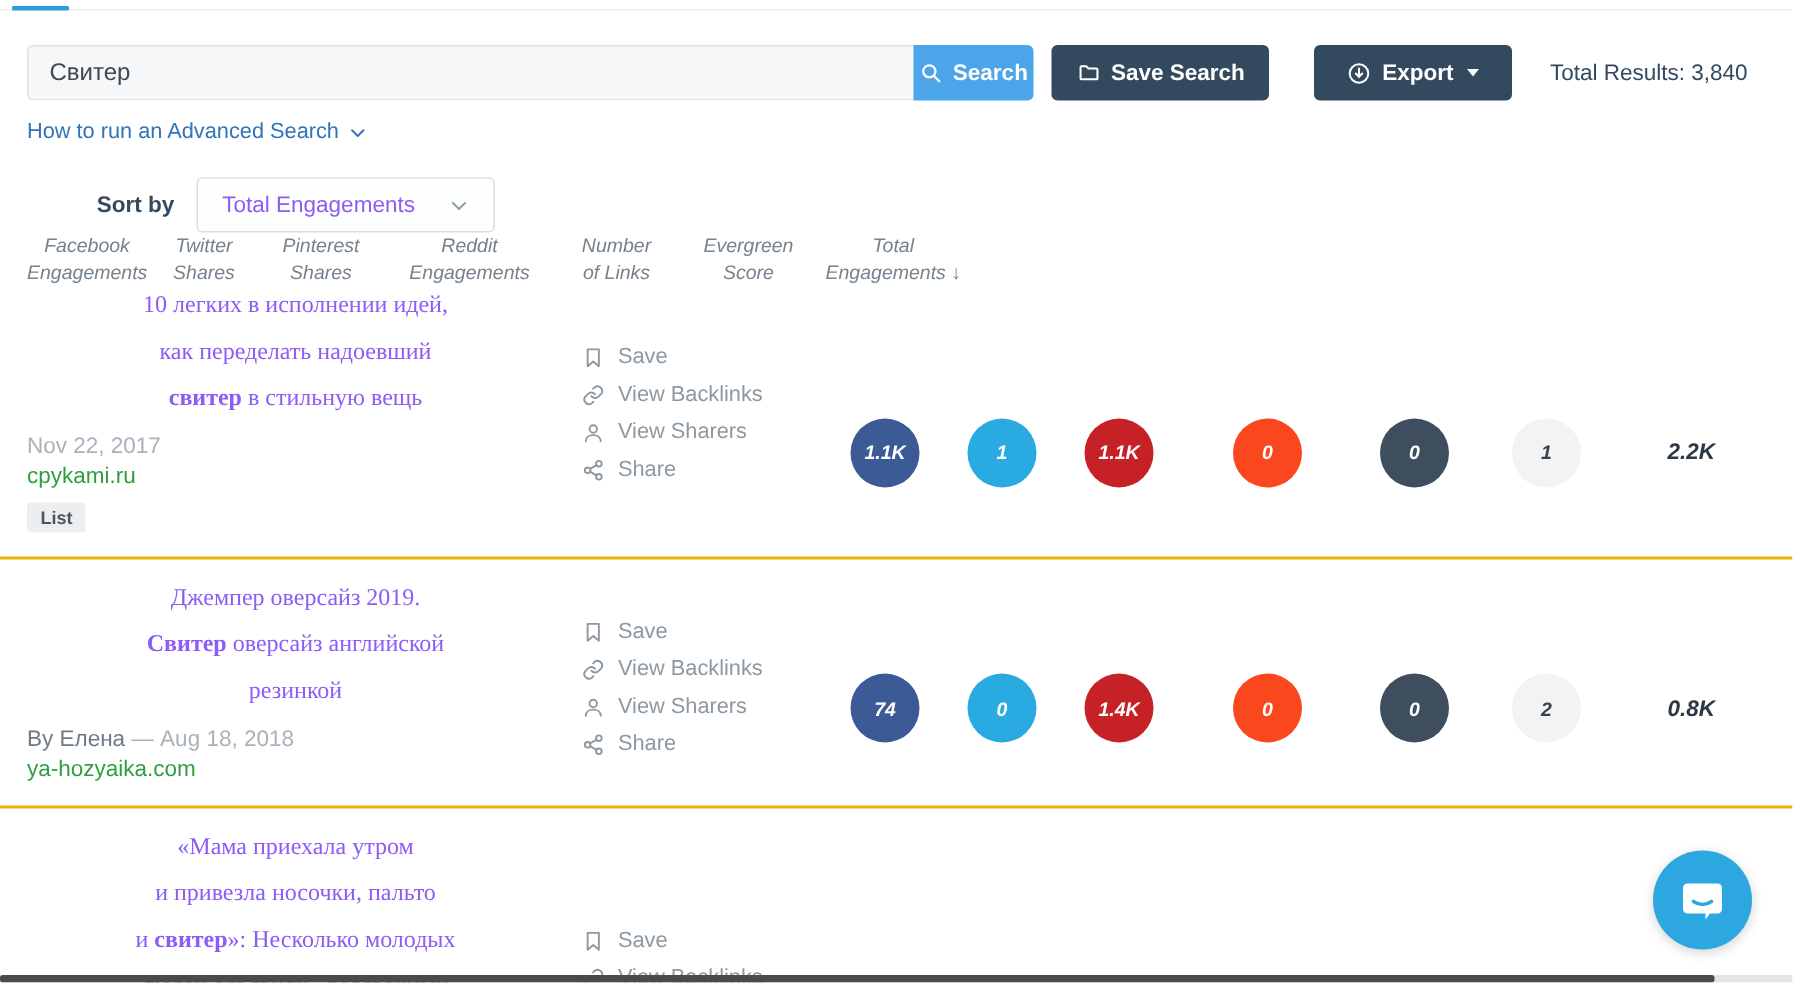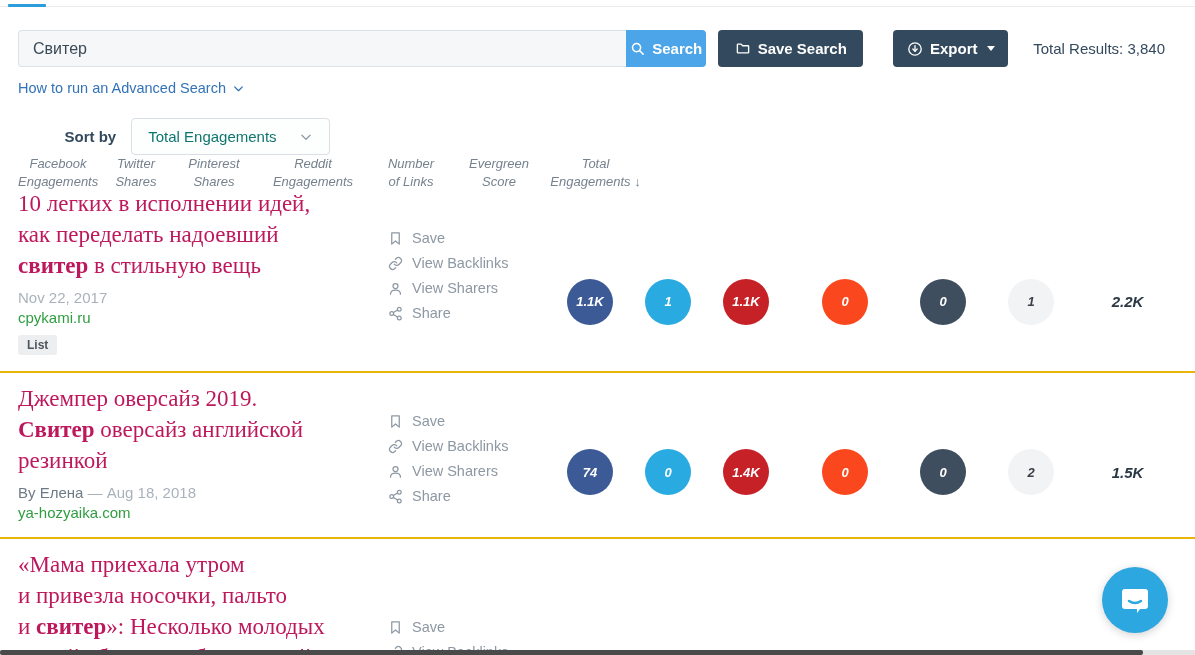--- a/index.html
+++ b/index.html
@@ -13,47 +13,47 @@
 
   
   .search-row { position:absolute; top:30px; left:18px; right:30px; height:37px; display:flex; align-items:stretch; }
   .search-input { flex:1 1 auto; min-width:0; border:1px solid #DCE1E5; border-right:none; background:#F5F7F8;
     border-radius:4px 0 0 4px; padding:0 14px; font-size:16px; color:#3B4A57; outline:none;
     font-family:"Liberation Sans", sans-serif; }
   .btn { display:flex; align-items:center; justify-content:center; gap:7px; border:none; cursor:pointer;
     font-family:"Liberation Sans", sans-serif; font-size:15px; font-weight:600; color:#fff; border-radius:4px; }
   .search-btn { width:80px; background:#4BA5E8; border-radius:0 4px 4px 0; flex:0 0 auto; }
   .save-search-btn { width:145px; background:#33495E; margin-left:12px; flex:0 0 auto; }
-  .export-btn { width:115px; background:#33495E; margin-left:30px; flex:0 0 auto; }
+  .export-btn { width:132px; background:#33495E; margin-left:30px; flex:0 0 auto; }
   .caret-down { width:0; height:0; border-left:4px solid transparent; border-right:4px solid transparent;
     border-top:5px solid #fff; margin-left:2px; }
   .total-results { flex:0 0 auto; margin-left:25px; align-self:center; font-size:15px; color:#33495E; font-weight:500; white-space:nowrap; }
 
   
   .advanced-link { position:absolute; top:80px; left:18px; display:flex; align-items:center; gap:6px;
     font-size:14.5px; color:#3273B9; cursor:pointer; }
 
   
   .list-header { position:absolute; top:118px; left:18px; display:flex; align-items:center;flex-direction:column; }
   .sort-area { width:532px; display:flex; align-items:center; flex:0 0 auto; }
   .sort-label { font-size:15px; font-weight:700; color:#33495E; margin-right:15px; }
   .sort-dropdown { display:flex; align-items:center; gap:22px; border:1px solid #D9DFE4; border-radius:4px;
-    padding:9px 16px; font-size:15px; color:#0f766e; background:#FDFEFE; cursor:pointer; }
+    padding:9px 16px; font-size:15px; color:#8b5cf6; background:#FDFEFE; cursor:pointer; }
 
   .metrics-grid { display:grid; grid-template-columns:80px 76px 80px 118px 78px 98px 95px; width:625px; flex:0 0 auto;font-style:italic; }
   .col-head { text-align:center; font-size:13px; line-height:18px; color:#76828E; font-weight:500; align-self:center; }
 
   
   .results { position:absolute; top:178px; left:0; right:0; }
   .result-row { display:flex; padding:10px 0 16px 18px; }
   .result-row + .result-row { border-top:2px solid #eab308; }
 
   .title-col { width:358px; flex:0 0 auto; }
-  .title { font-family:"Liberation Serif", serif; font-size:23px; line-height:31px; color:#be185d;
-    font-weight:400; white-space:pre-line; }
+  .title { font-family:"Liberation Serif", serif; font-size:16px; line-height:31px; color:#8b5cf6;
+    font-weight:400; white-space:pre-line;text-align:center; }
   .title .bold { font-weight:700; }
   .meta { margin-top:8px; font-size:15px; color:#A9B2BA; }
   .meta .author { color:#6E7A86; }
   .domain { margin-top:3px; font-size:15px; color:#2F9E41; cursor:pointer; }
   .badge { display:inline-block; margin-top:9px; background:#ECEEF0; color:#4D565E; font-size:12px;
     font-weight:700; padding:3px 9px; border-radius:3px; }
 
   .actions-col { width:174px; flex:0 0 auto; padding-left:12px; }
   .action { display:flex; align-items:center; gap:9px; font-size:14.5px; color:#8D98A3; cursor:pointer;
     margin-bottom:9px; white-space:nowrap; }
@@ -318,21 +318,21 @@
         <div class="metric-cell">
             <div class="circle c-reddit">0</div>
           </div>
         <div class="metric-cell">
             <div class="circle c-links">0</div>
           </div>
         <div class="metric-cell">
             <div class="circle c-evergreen">2</div>
           </div>
         <div class="metric-cell">
-            <span class="total-val">1.5K</span>
+            <span class="total-val">0.8K</span>
           </div>
       </div>
     </div>
 
     <div class="result-row row3">
       <div class="title-col">
         <h3 class="title"><span>«Мама приехала утром
 и привезла носочки, пальто
 и </span><span class="bold">свитер</span><span>»: Несколько молодых
 людей объявили «бессрочный</span></h3>

